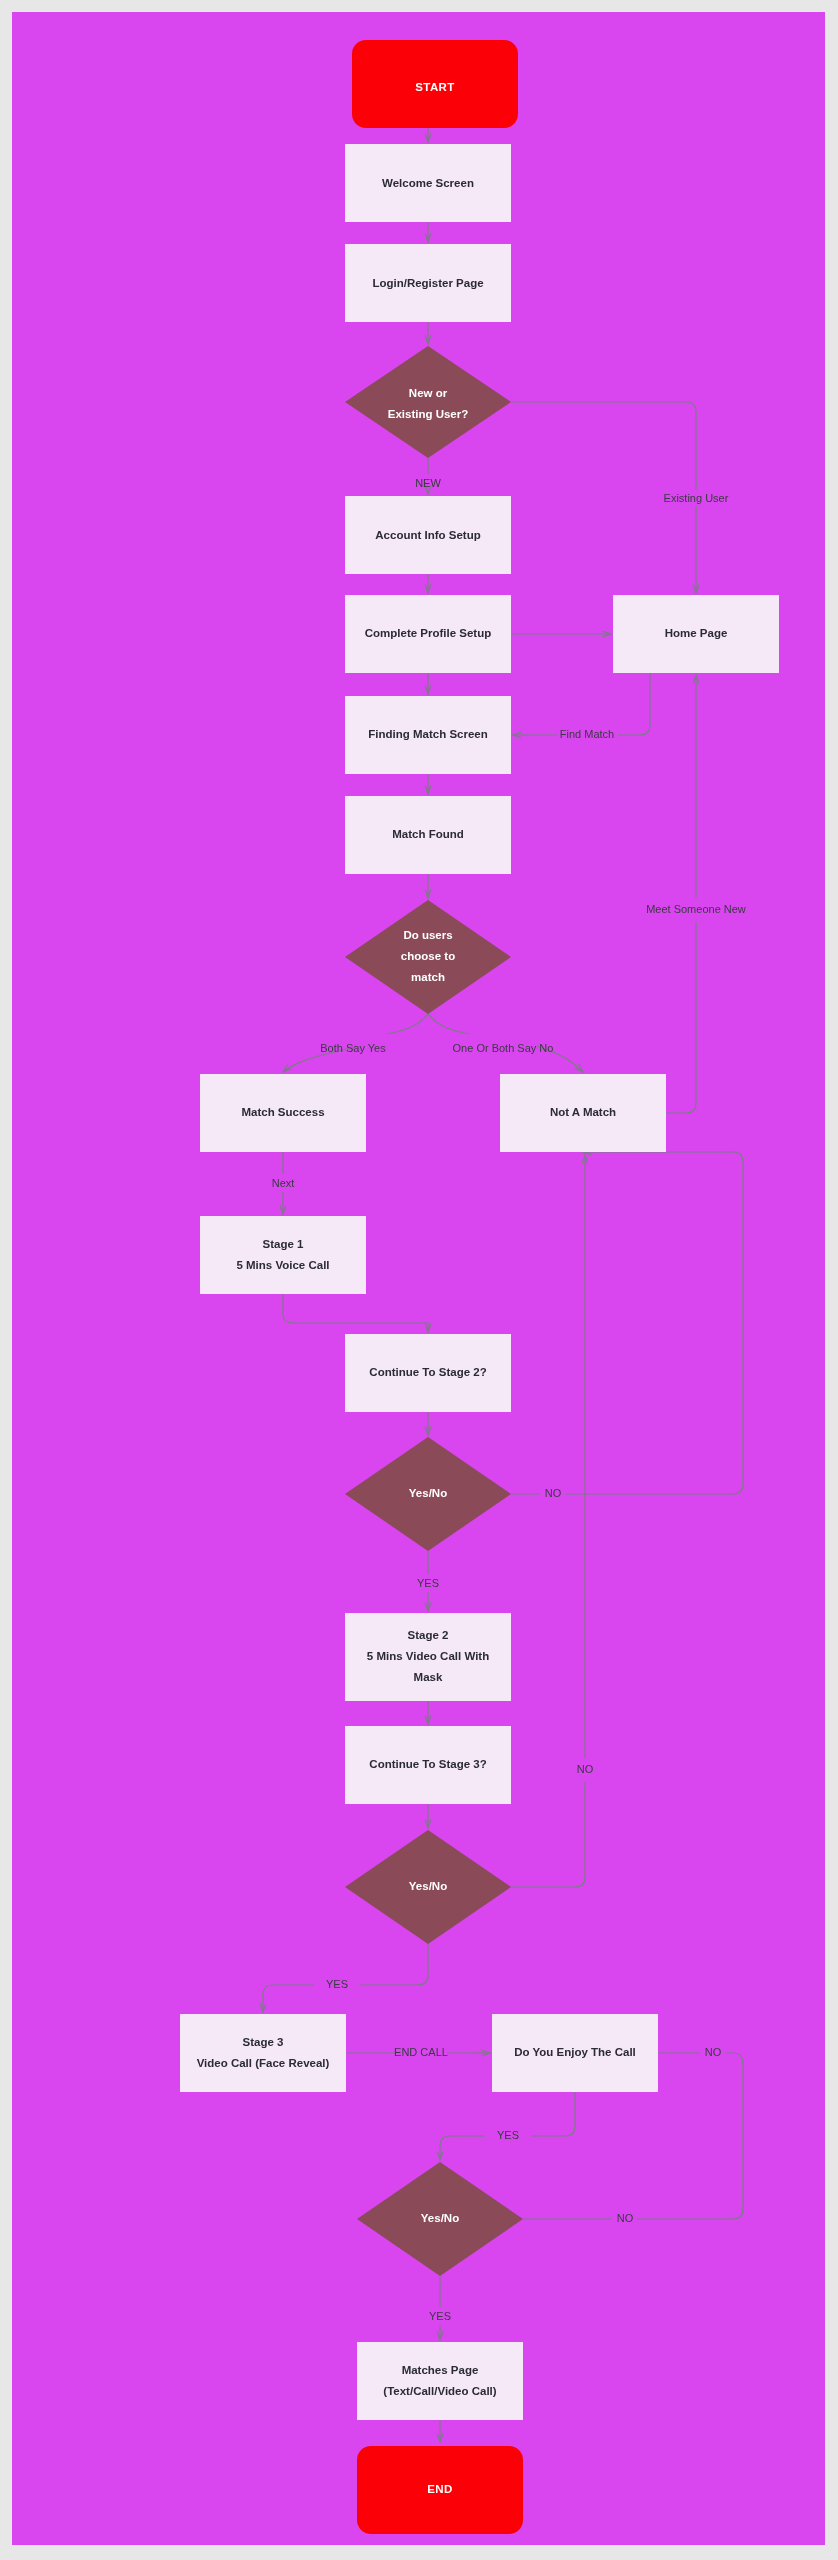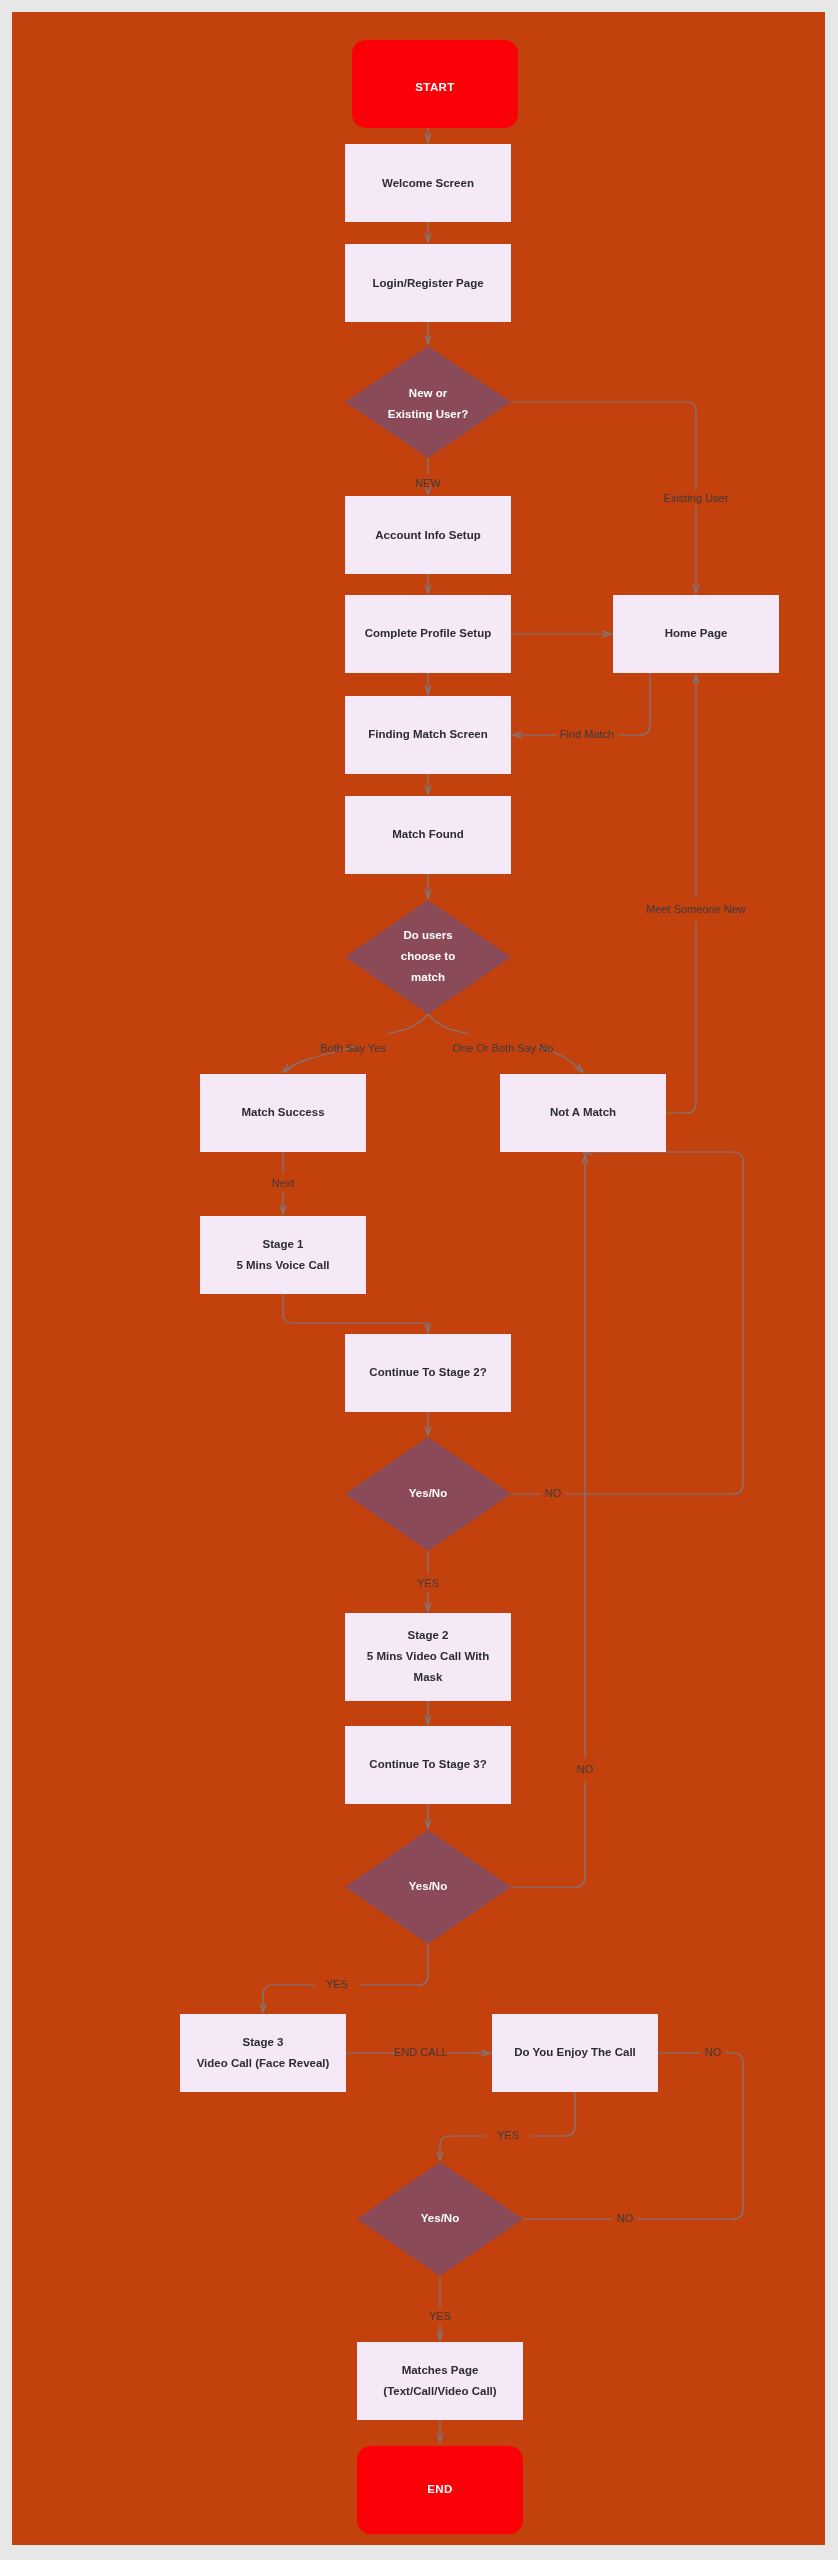--- a/index.html
+++ b/index.html
@@ -1,17 +1,17 @@
 <!DOCTYPE html>
 <html><head>
 <meta charset="utf-8">
 <style>
   html,body{margin:0;padding:0;background:#e7e7e7;}
   body{width:838px;height:2560px;font-family:"Liberation Sans",sans-serif;}
-  #canvas{position:absolute;left:12px;top:12px;width:813px;height:2533px;background:#c2410c;overflow:hidden;}
+  #canvas{position:absolute;left:12px;top:12px;width:813px;height:2533px;background:#d946ef;overflow:hidden;}
   svg{display:block;}
   .node-label{font-family:"Liberation Sans",sans-serif;font-weight:bold;font-size:11.5px;fill:#2b2b33;}
   .node-label-light{font-family:"Liberation Sans",sans-serif;font-weight:bold;font-size:11.5px;fill:#ffffff;}
   .term-label{font-family:"Liberation Sans",sans-serif;font-weight:bold;font-size:11.5px;fill:#ffffff;letter-spacing:.4px;}
   .edge-label{font-family:"Liberation Sans",sans-serif;font-weight:400;font-size:11px;fill:#3a3a42;}
   .edge{fill:none;stroke:#7b7b85;stroke-width:1.2;}
 </style>
 </head>
 <body>
 

